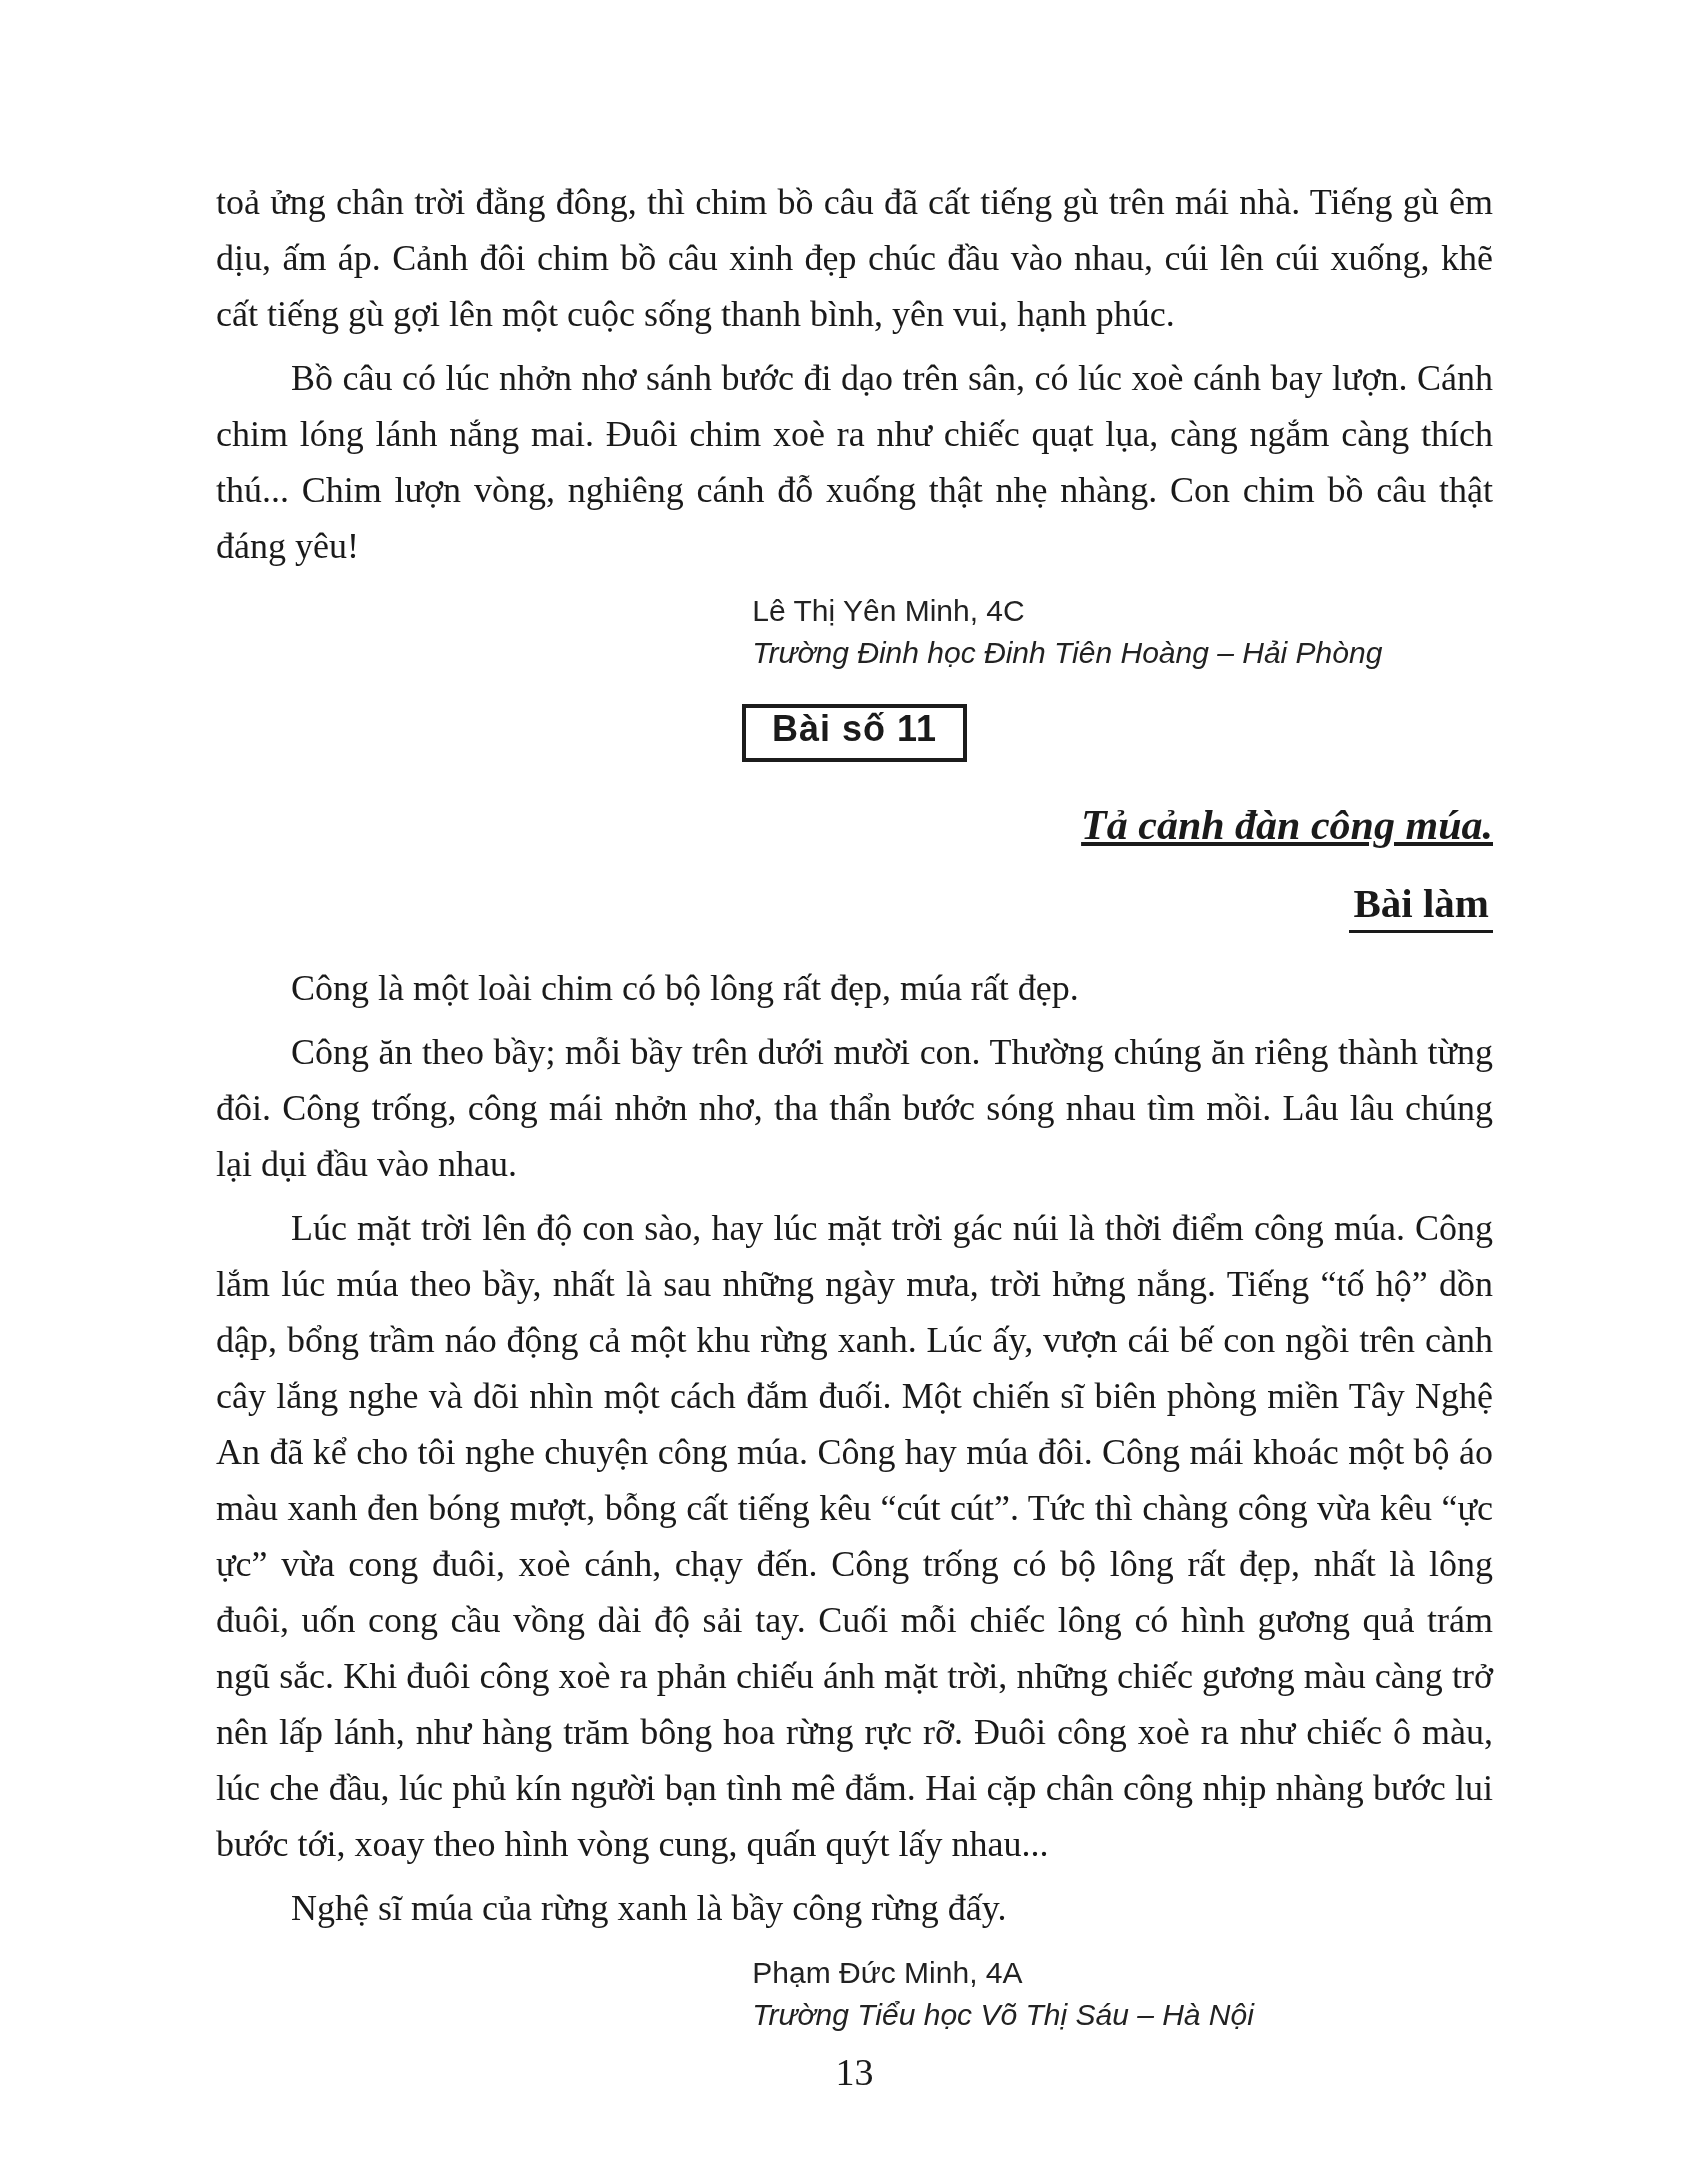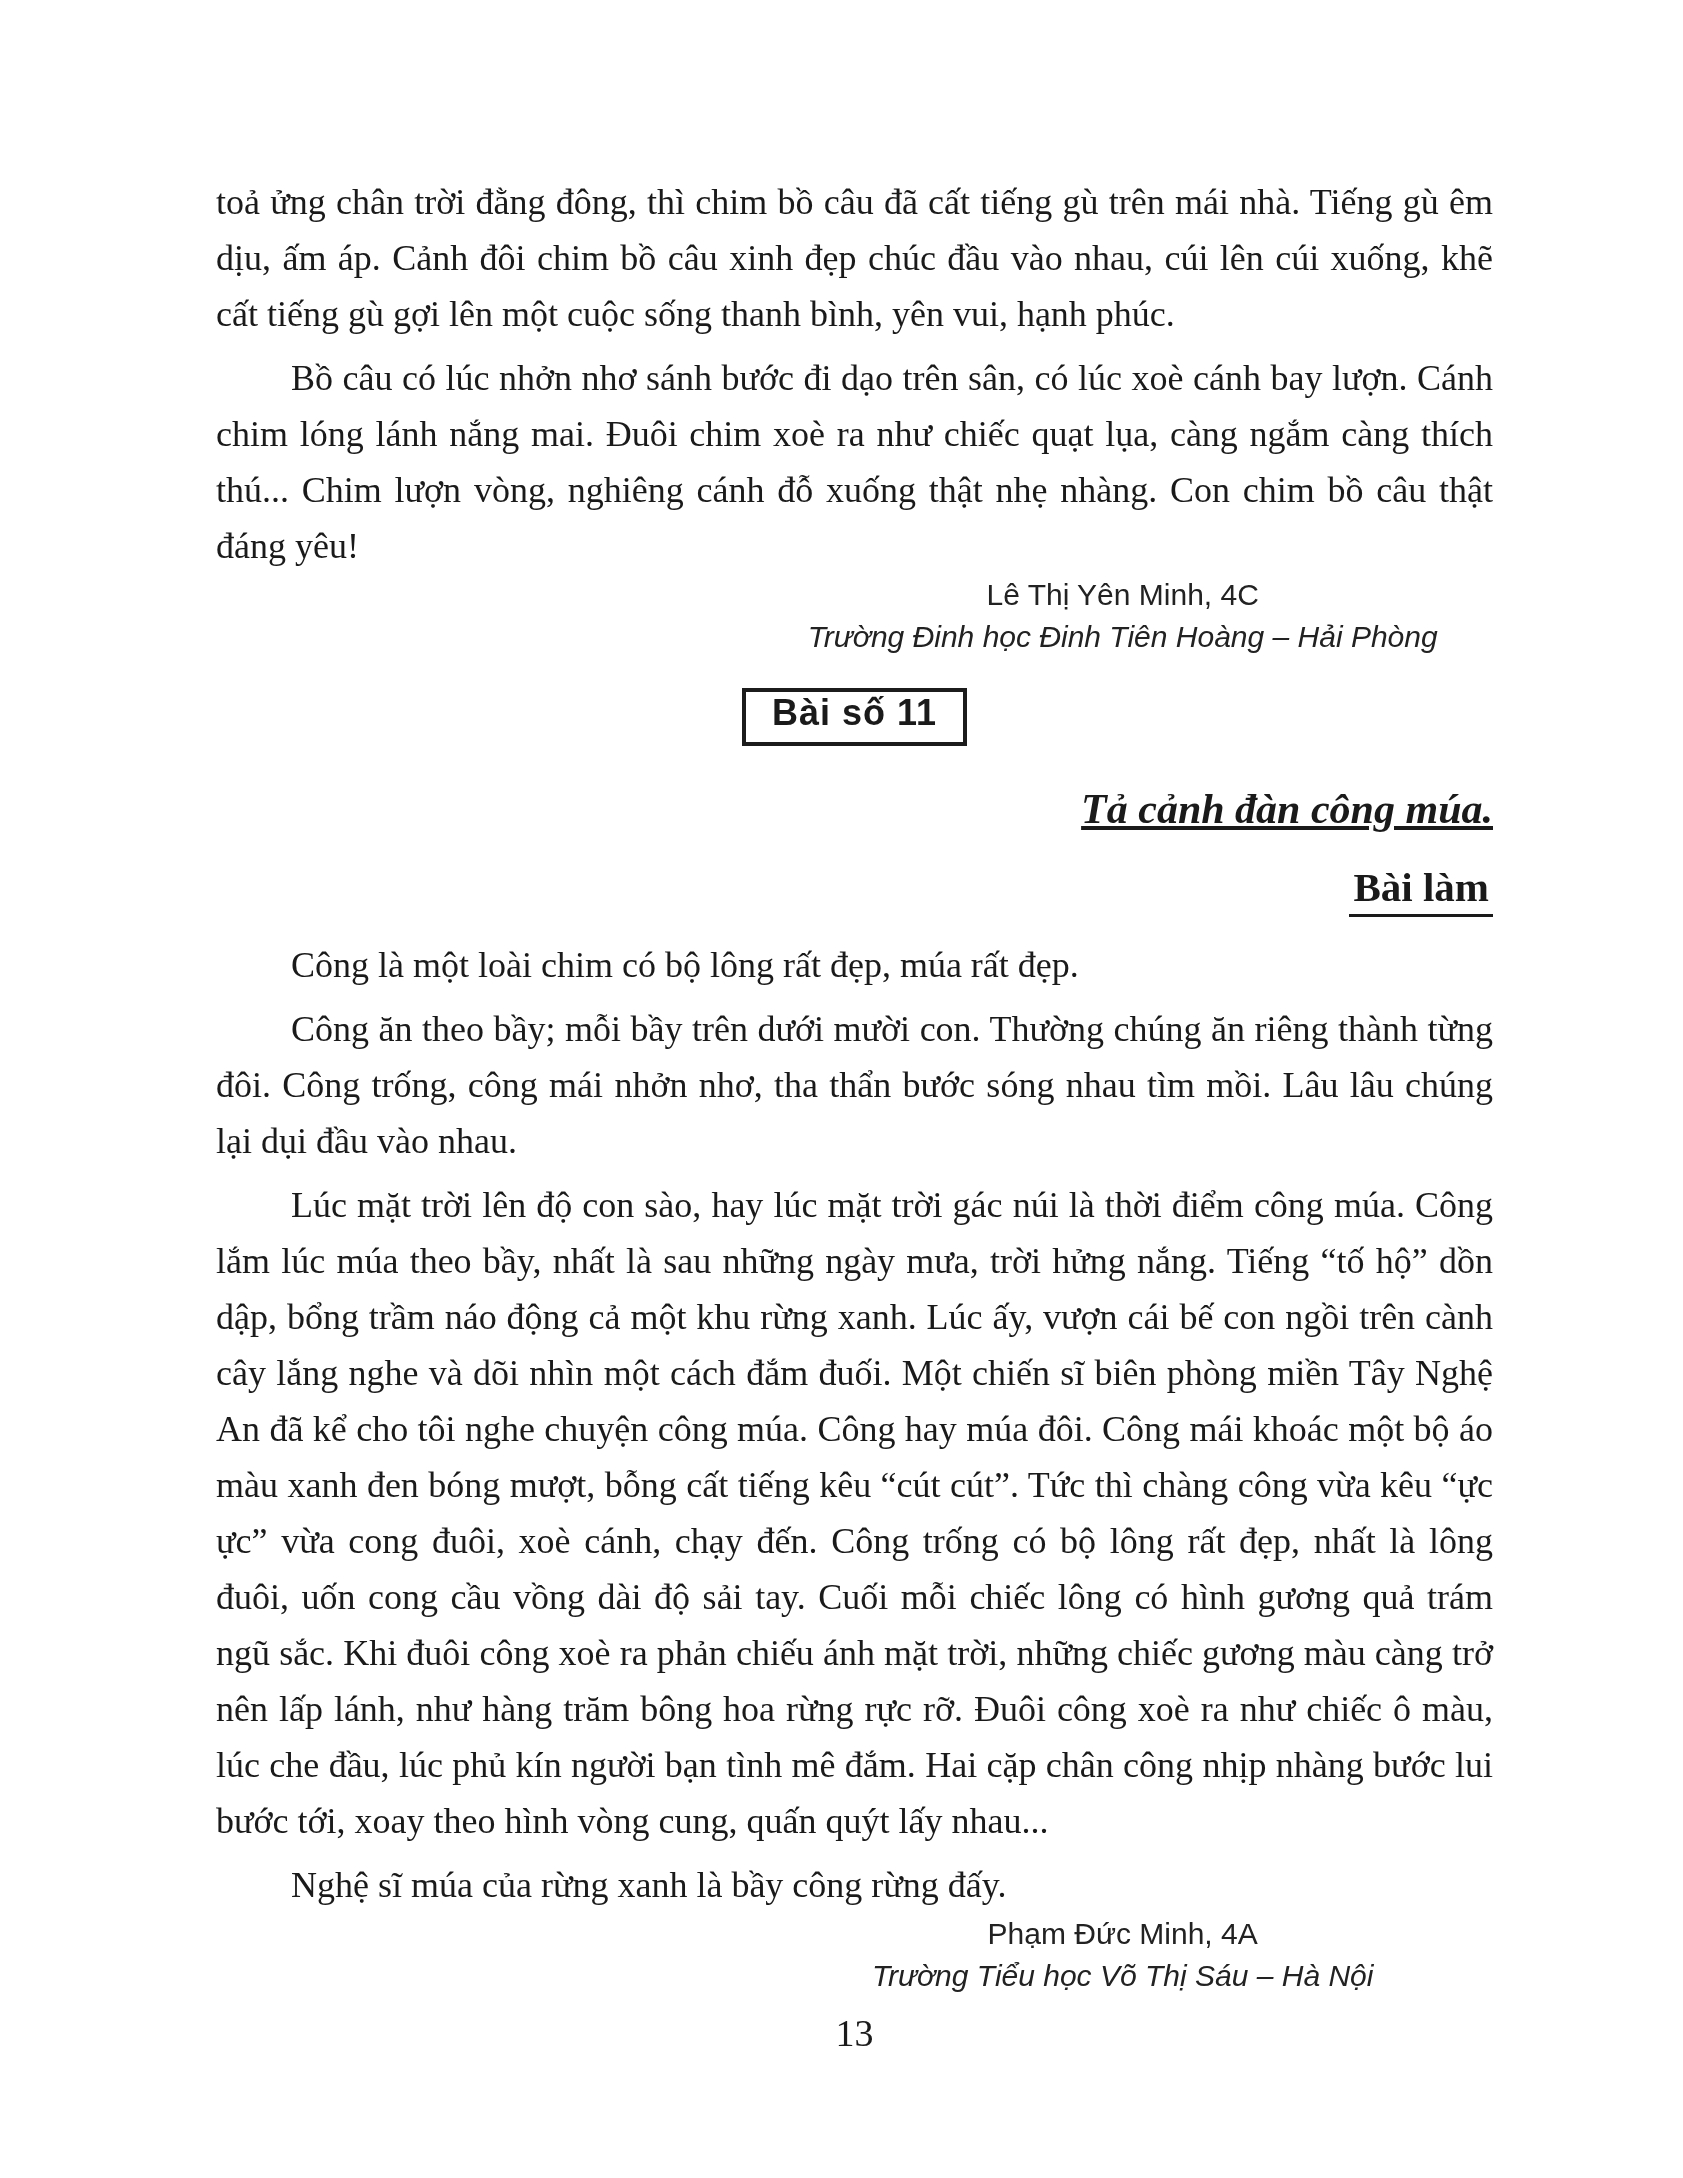--- a/index.html
+++ b/index.html
@@ -23,22 +23,22 @@
     font-family: "Liberation Serif", serif;
     font-size: 36px;
     line-height: 56px;
     text-align: justify;
     color: #1a1a1a;
   }
   p.ind { text-indent: 75px; margin-top: 8px; }
   p.cont { text-indent: 0; }
 
   .signature {
+    margin-top: 16px;
     padding-left: 42%;
-    text-align: center;
     font-family: "Liberation Sans", sans-serif;
     color: #222222;
   }
   .sig-name  { font-size: 30px; line-height: 42px; }
   .sig-school{ font-size: 30px; line-height: 42px; font-style: italic; }
 
   .box-wrap { text-align: center; margin-top: 30px; }
   .lesson-box {
     display: inline-block;
     border: 4px solid #1c1c1c;
@@ -65,21 +65,21 @@
   .bailam {
     display: inline-block;
     font-family: "Liberation Serif", serif;
     font-weight: bold;
     font-size: 41px;
     color: #1a1a1a;
     border-bottom: 3px solid #1a1a1a;
     padding: 0 4px 3px 4px;
   }
 
-  .essay p.body:first-child { margin-top: 20px; }
+  .essay p.body:first-child { margin-top: 27px; }
 
   .pageno {
     margin-top: 14px;
     text-align: center;
     font-family: "Liberation Serif", serif;
     font-size: 38px;
     color: #1a1a1a;
   }
 </style>
 </head>

